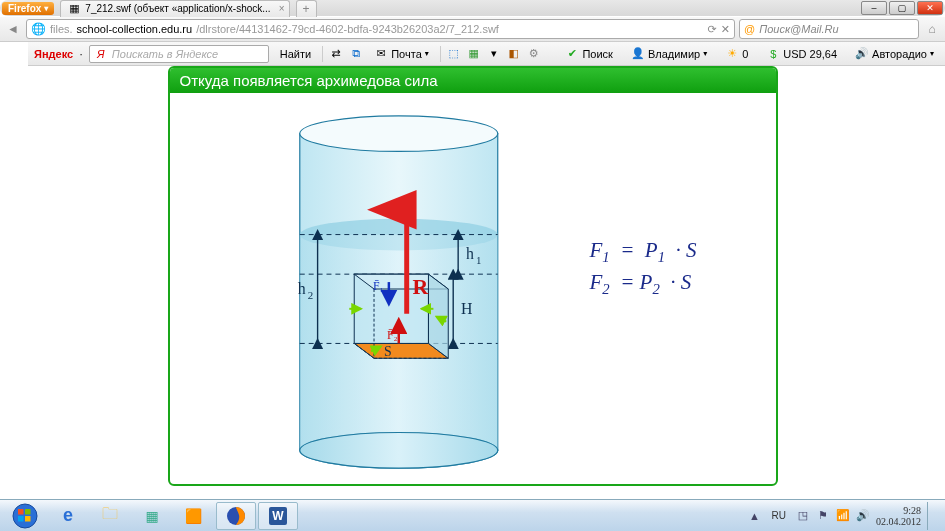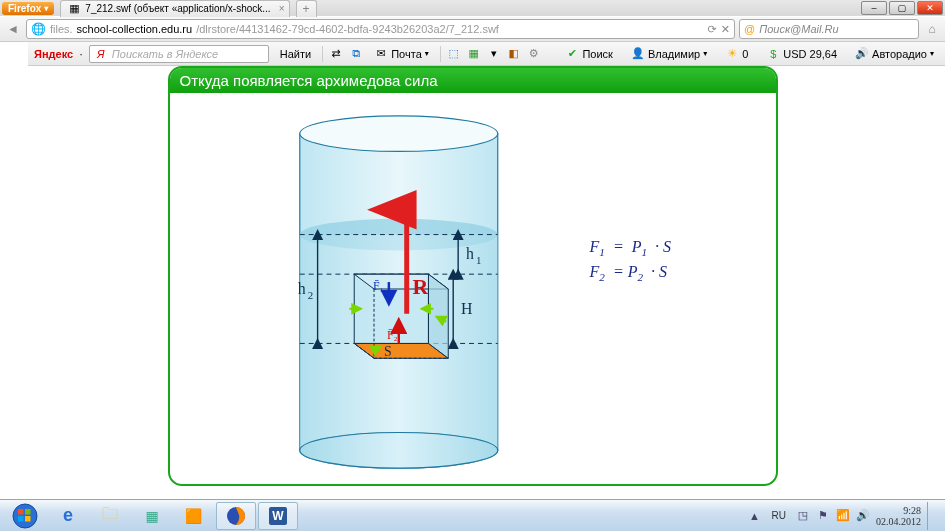--- a/index.html
+++ b/index.html
@@ -10,20 +10,21 @@
     background: #fff;
     overflow: hidden;
     position: relative;
   }
   
   .titlebar {
     height: 16px;
     background: linear-gradient(#e8e8e8,#d8d8d8);
     display: flex; align-items: center;
     padding: 0 2px;
+    border-radius: 8px;
   }
   .ff-btn {
     background: linear-gradient(#ffb040,#e07000);
     color: #fff; font-weight: bold;
     border-radius: 3px; padding: 1px 6px;
     font-size: 10px;
     display: inline-flex; align-items: center; gap: 3px;
   }
   .ff-btn .drop { font-size: 8px; }
   .tab {
@@ -99,40 +100,40 @@
   
   .content {
     position:absolute; left:0; right:0; top:66px; bottom:32px;
     background:#fff;
     display:flex; justify-content:center;
   }
   .card {
     margin-top: 0px;
     width: 610px; height: 420px;
     border: 2px solid #19a619;
-    border-radius: 14px;
+    border-radius: 6px;
     overflow: hidden;
     position: relative;
     background:#fff;
   }
   .card-header {
     background: linear-gradient(#2fbf2f,#0f9f0f);
     color:#fff; font-size: 15px;
     padding: 4px 10px;
   }
   .card-body {
     position: absolute; left:0; right:0; top:28px; bottom:0;
   }
   .card-body svg { width:100%; height:100%; }
   .equations {
     position:absolute;
     left: 420px; top: 140px;
     font-family: 'Times New Roman', serif;
     font-style: italic;
-    font-size: 16px;
+    font-size: 21px;
     color: #1a2a8a;
     line-height: 1.4;
   }
   .equations sub { font-size: 0.7em; font-style: italic; }
   
   .taskbar {
     position:absolute; left:0; right:0; bottom:0; height:32px;
     background: linear-gradient(#f4f8fc,#cfe0f0 40%,#bcd4ea);
     border-top: 1px solid #8ab;
     display:flex; align-items:center;

